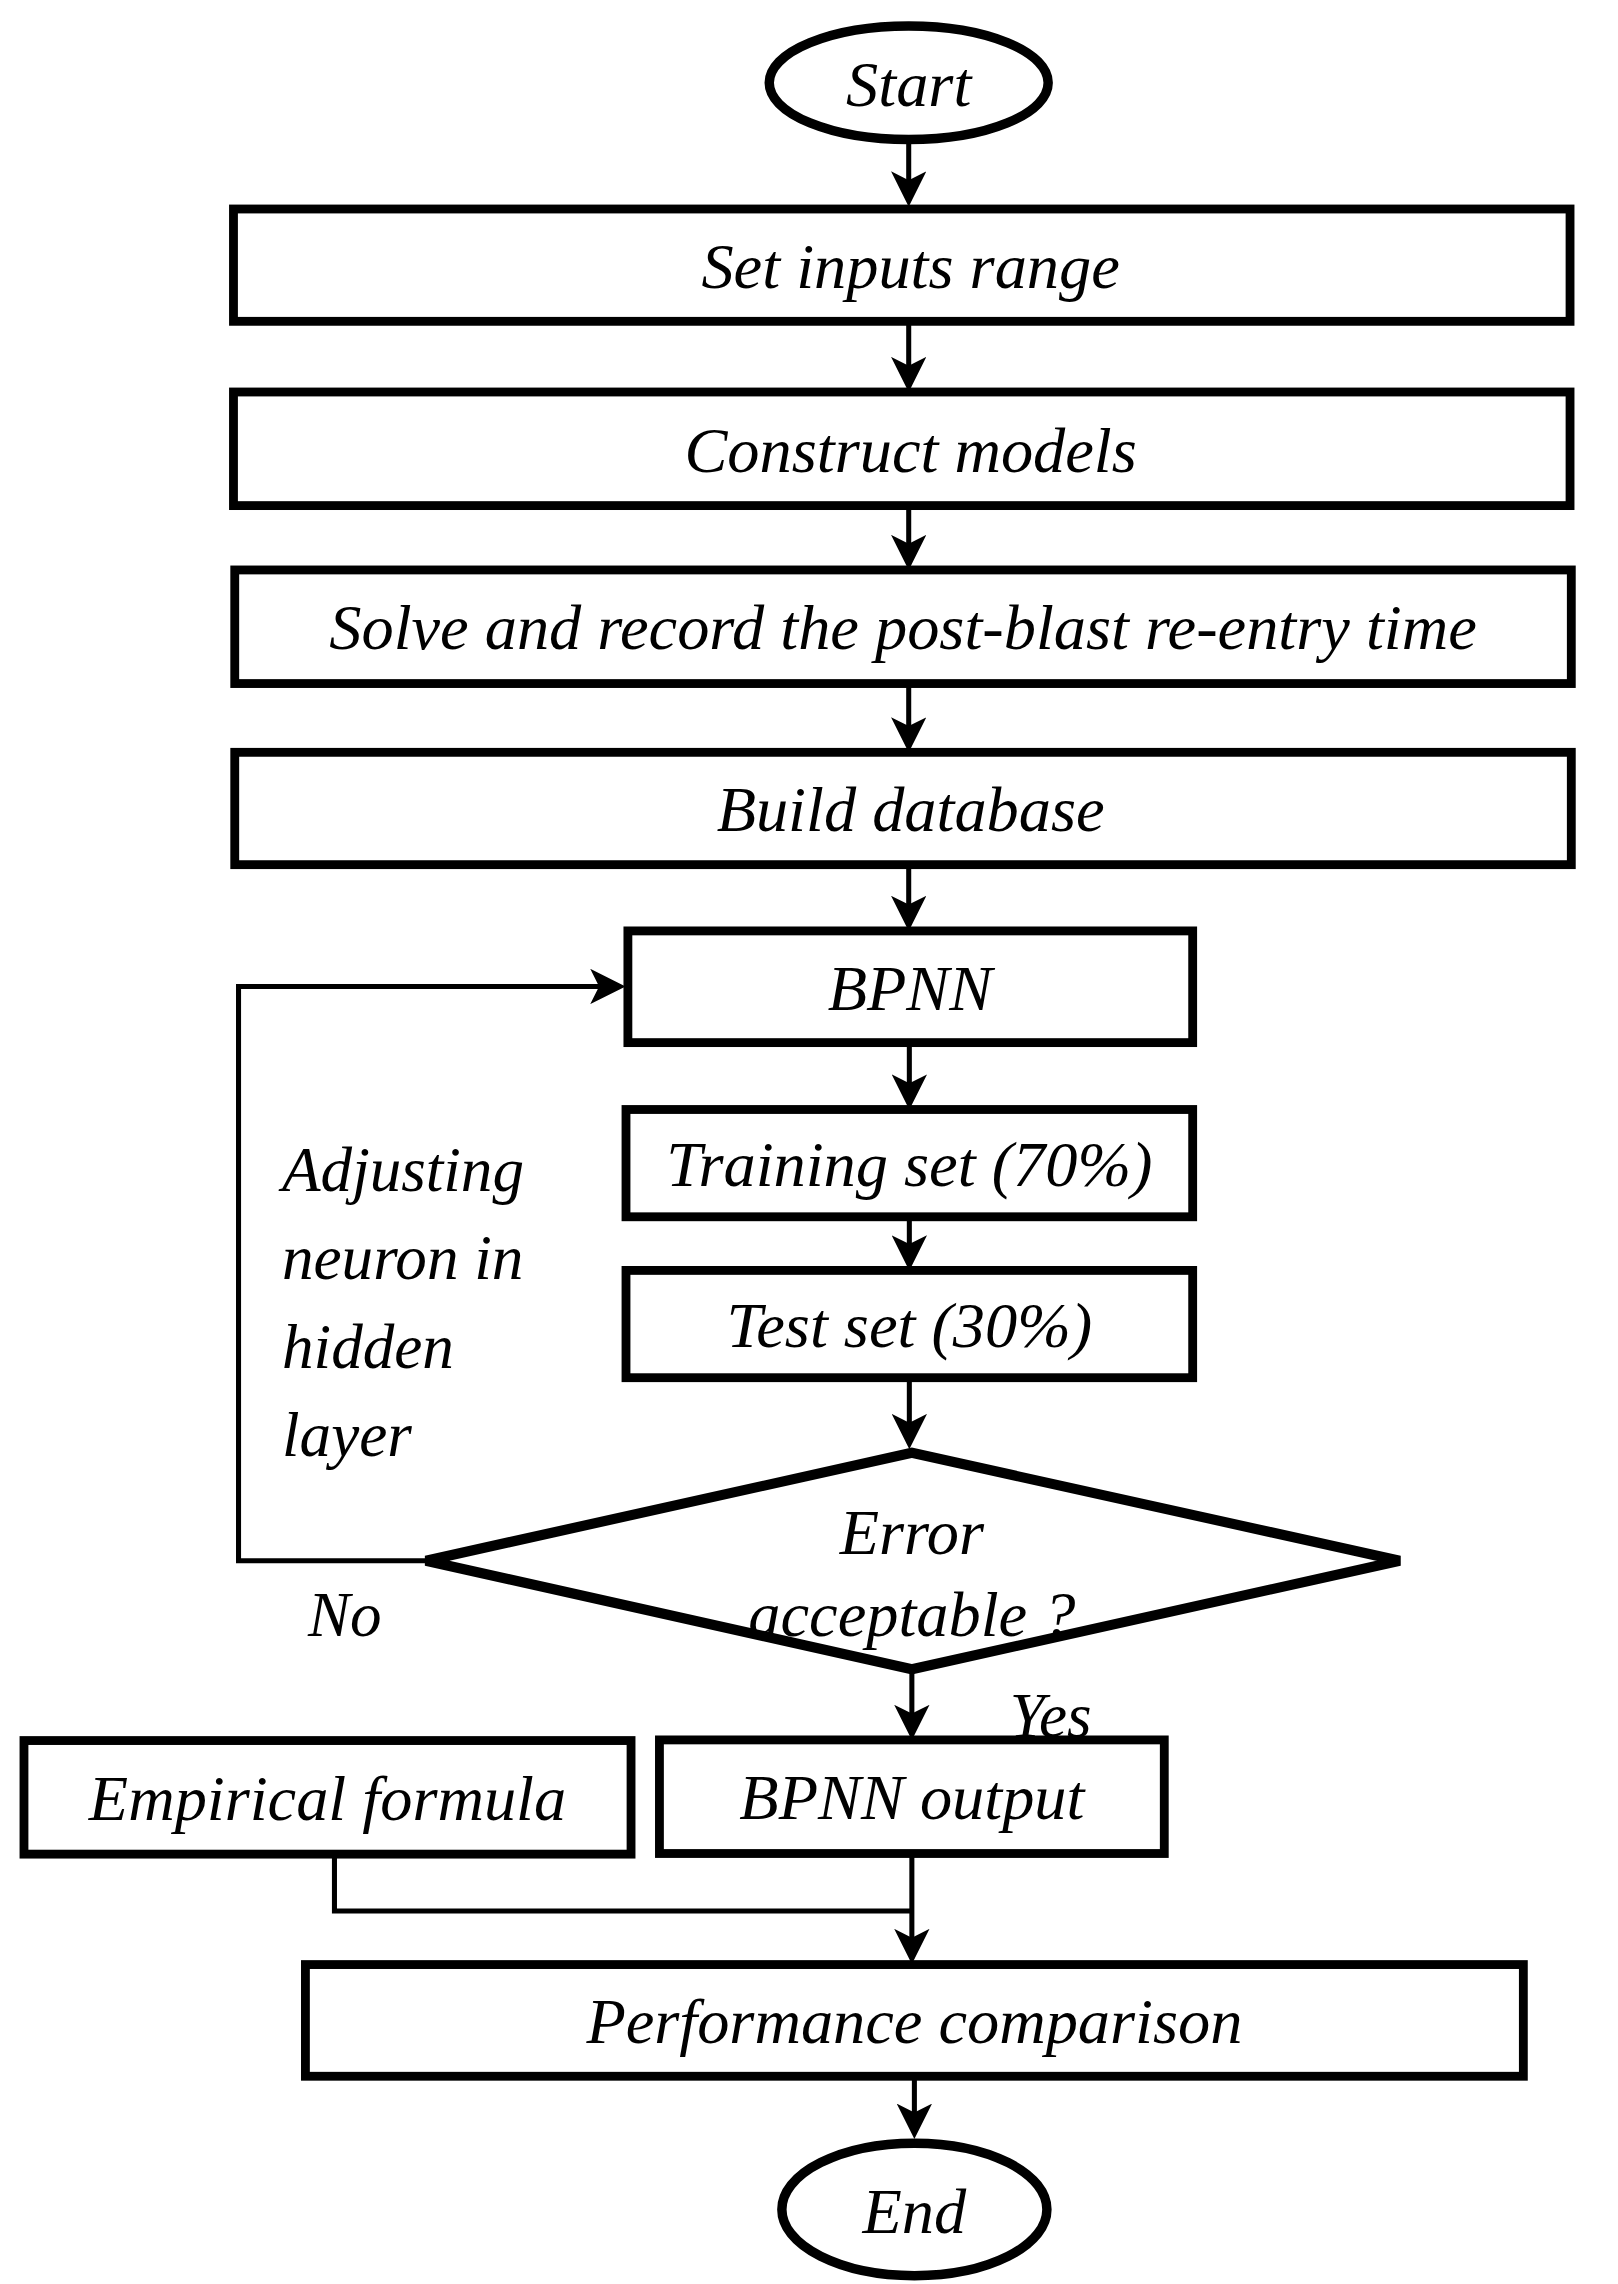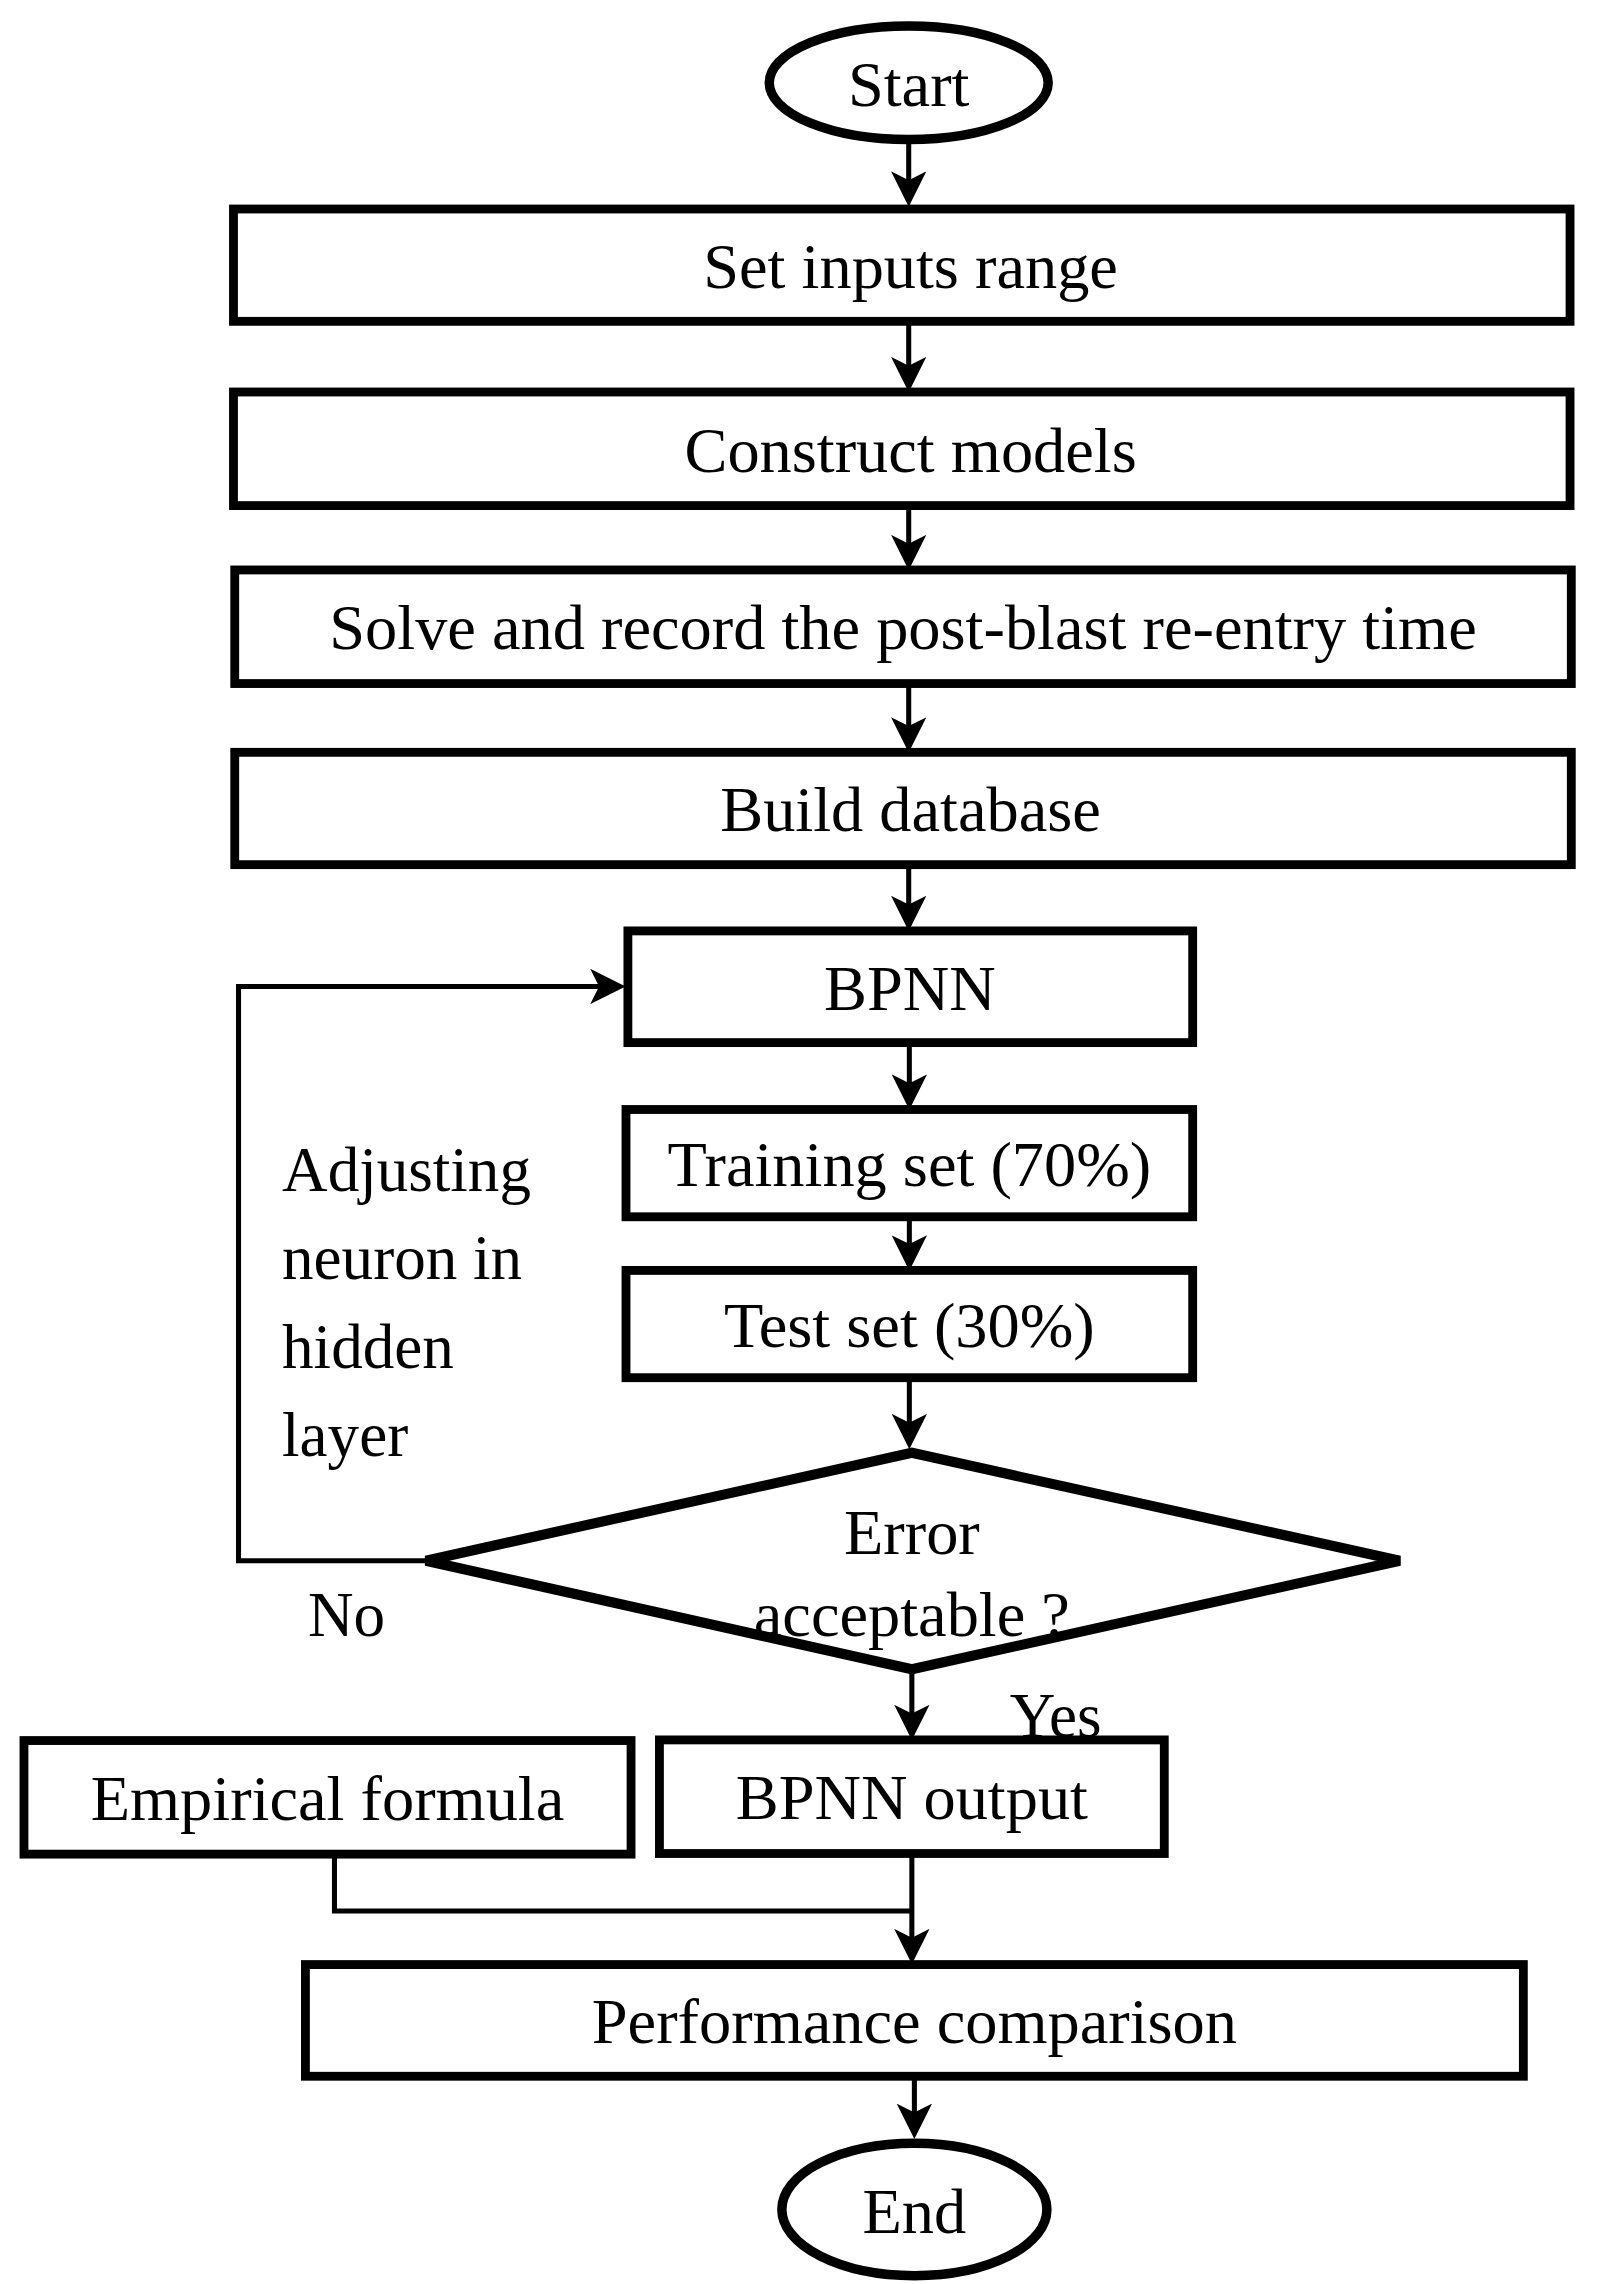--- a/index.html
+++ b/index.html
@@ -1,16 +1,16 @@
 <!DOCTYPE html>
 <html style="font-size:10px"><head>
 <meta charset="utf-8">
 <style>
   html,body{margin:0;padding:0;background:#ffffff;}
-  .canvas{position:relative;width:1618px;height:2284px;background:#ffffff;overflow:hidden;}
+  .canvas{position:relative;width:1618px;height:2284px;background:#ffffff;overflow:hidden;font-style:italic;}
   svg{display:block;}
   text{font-family:"Liberation Serif","DejaVu Serif",serif;fill:#000000;}
   .nl{font-size:102px;text-anchor:middle;}
   .sl{font-size:100px;text-anchor:start;}
   .shape{fill:#ffffff;stroke:#000000;}
   .conn{fill:none;stroke:#000000;stroke-width:8;}
 </style>
 </head>
 <body>
 

